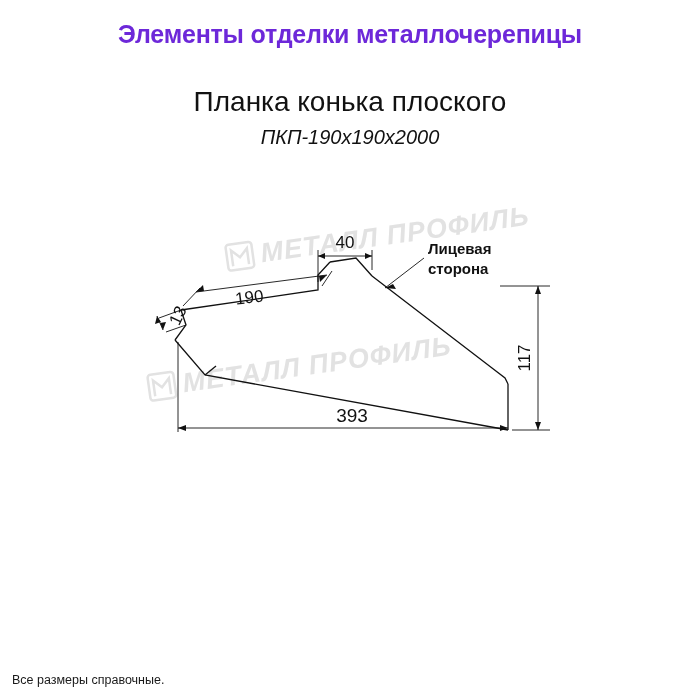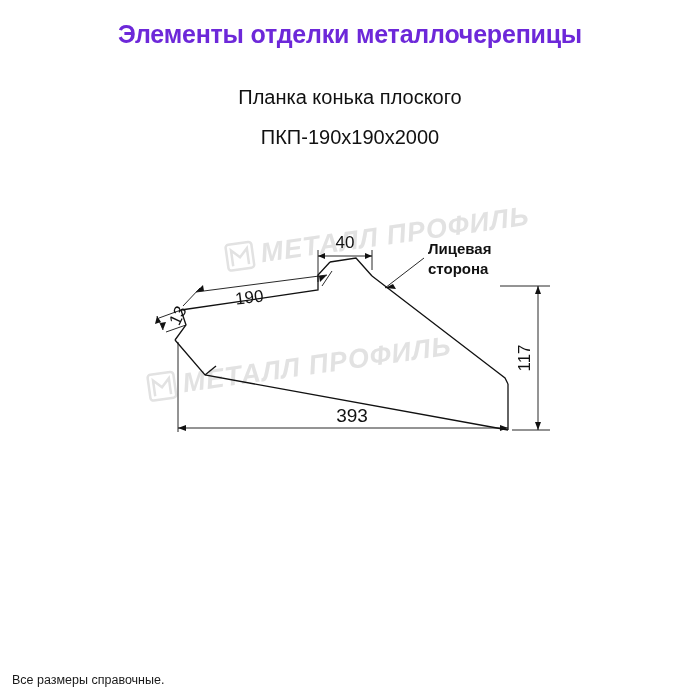--- a/index.html
+++ b/index.html
@@ -30,31 +30,32 @@
     font-weight: bold;
     letter-spacing: -0.2px;
     color: #6d28d9;
   }
   .subtitle {
     position: absolute;
     top: 86px;
     left: 0;
     width: 700px;
     text-align: center;
-    font-size: 20px;
+    font-size: 28px;
     color: #111111;
   }
   .code {
     position: absolute;
     top: 126px;
     left: 0;
     width: 700px;
     text-align: center;
     font-size: 20px;
     color: #111111;
+    font-style: italic;
   }
   .drawing {
     position: absolute;
     top: 170px;
     left: 0;
     width: 700px;
     height: 330px;
   }
   .footnotes {
     position: absolute;

